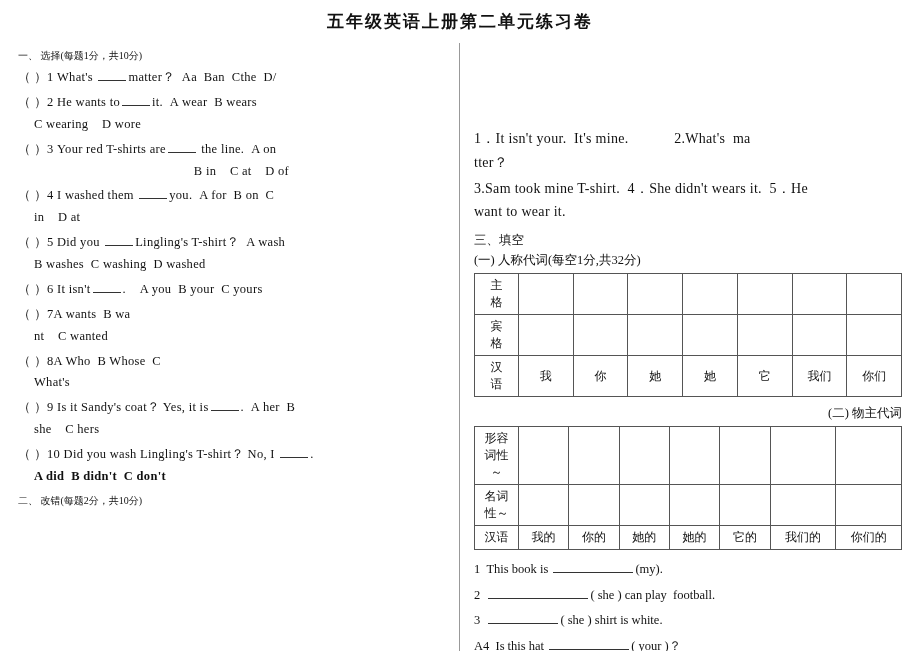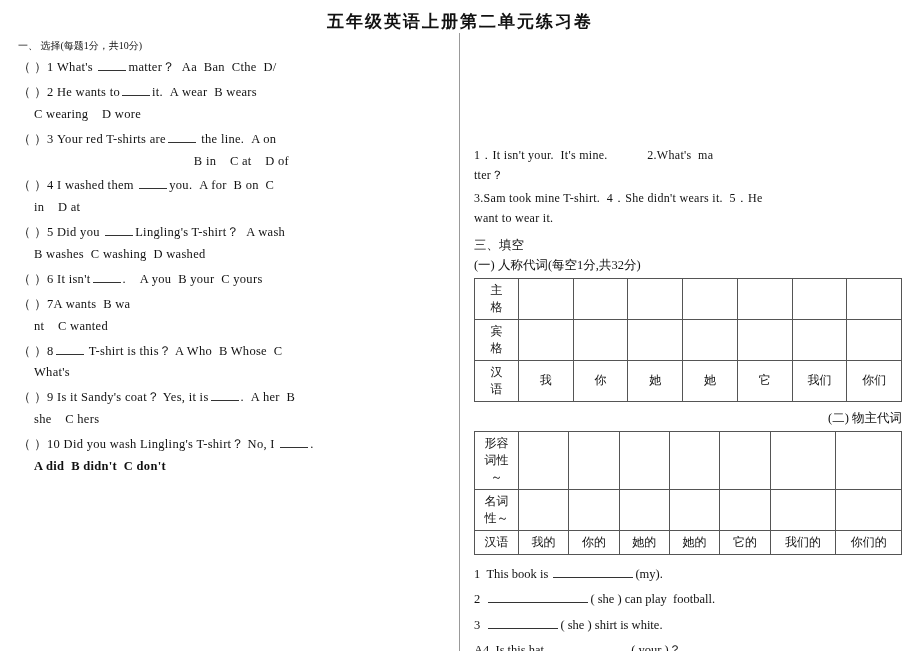--- a/index.html
+++ b/index.html
@@ -9,20 +9,21 @@
       font-size: 13px;
       color: #111;
       width: 920px;
       min-height: 651px;
       padding: 10px 18px;
     }
     .title {
       text-align: center;
       font-size: 17px;
       font-weight: bold;
+      margin-bottom: 10px;
       letter-spacing: 2px;
     }
     .main-layout {
       display: flex;
       gap: 0;
     }
     .left-col {
       width: 460px;
       padding-right: 10px;
       border-right: 1px solid #999;
@@ -181,21 +182,20 @@
         <span>A wants&nbsp;&nbsp;B wa</span>
       </div>
       <div class="q-line" style="padding-left:16px;">
         <span>nt&nbsp;&nbsp;&nbsp;&nbsp;C wanted</span>
       </div>
     </div>
 
     <div class="question-block">
       <div class="q-line">
         <span>（ ）8</span>
-        <span><span class="blank"></span> T-shirt is this？&nbsp;</span>
         <span>A Who&nbsp;&nbsp;B Whose&nbsp;&nbsp;C</span>
       </div>
       <div class="q-line" style="padding-left:16px;">
         <span>What's</span>
       </div>
     </div>
 
     <div class="question-block">
       <div class="q-line">
         <span>（ ）</span>
@@ -212,25 +212,29 @@
       <div class="q-line">
         <span>（ ）</span>
         <span>10</span>
         <span>&nbsp;Did you wash Lingling's T-shirt？ No, I <span class="blank"></span>.</span>
       </div>
       <div class="q-line" style="padding-left:16px;font-weight:bold;">
         <span>A did&nbsp;&nbsp;B didn't&nbsp;&nbsp;C don't</span>
       </div>
     </div>
 
+    <div class="section-header correction-section">
+      <span>二、</span>
+      <span>改错(每题2分，共10分)</span>
+    </div>
   </div>
 
   <div class="right-col">
 
-    <div class="question-block" style="margin-top:112px; font-size:12px; line-height:1.7;">
+    <div class="question-block" style="margin-top:84px; font-size:14px; line-height:1.7;">
       <div>1．It isn't your.&nbsp;&nbsp;It's mine.&nbsp;&nbsp;&nbsp;&nbsp;&nbsp;&nbsp;&nbsp;&nbsp;&nbsp;&nbsp;&nbsp;&nbsp;2.What's&nbsp;&nbsp;ma</div>
       <div>tter？</div>
       <div style="margin-top:2px;">3.Sam took mine T-shirt.&nbsp;&nbsp;4．She didn't wears it.&nbsp;&nbsp;5．He</div>
       <div>want to wear it.</div>
     </div>
 
     <div class="sub-section" style="margin-top:8px;">
       <div>
         <span>三、填空</span>
       </div>

